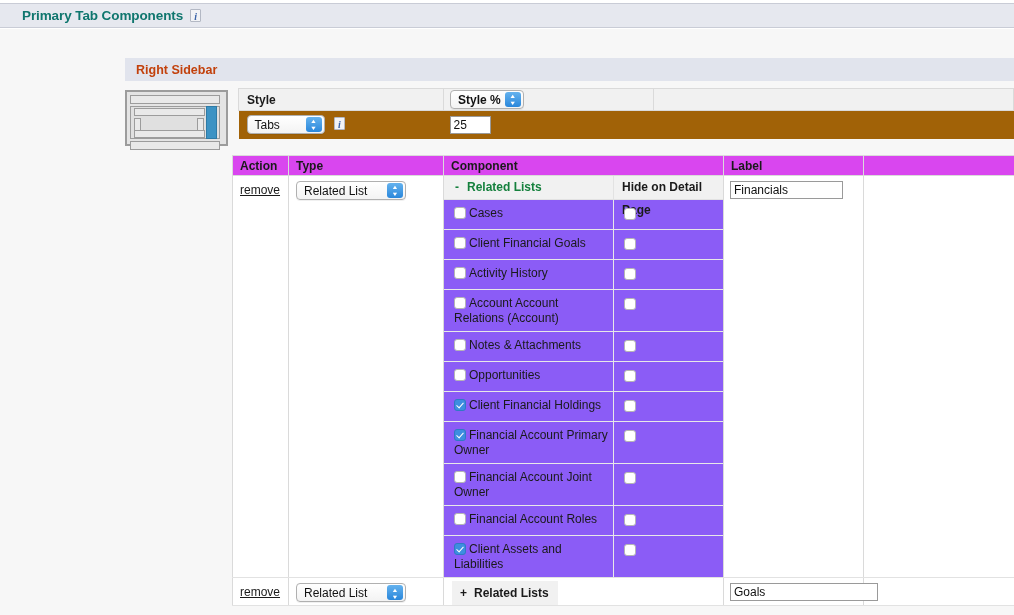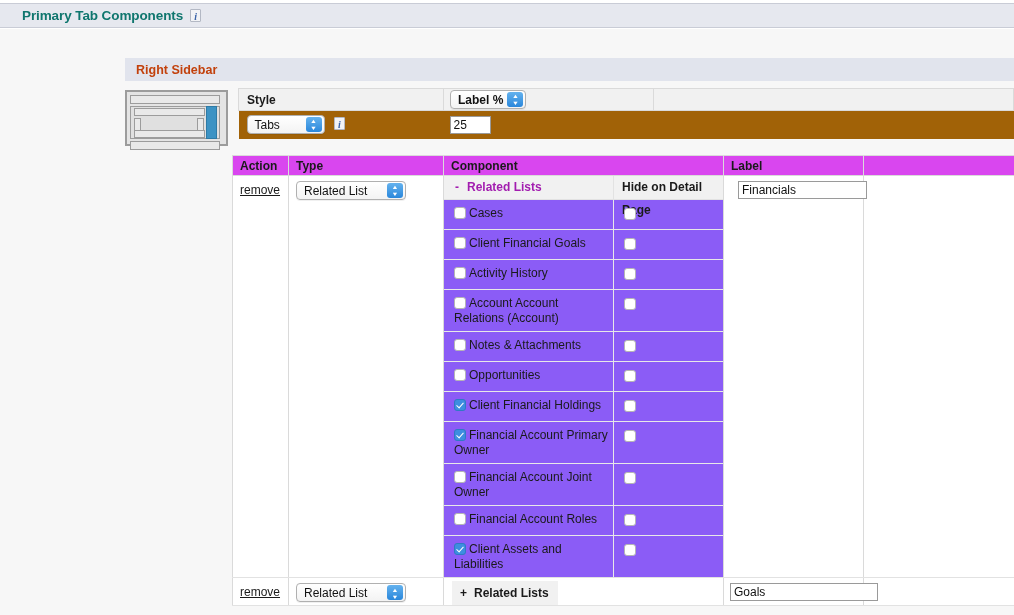--- a/index.html
+++ b/index.html
@@ -258,21 +258,21 @@
     display: flex;
     border-bottom: 1px solid #e2e2e2;
     height: 23px;
     align-items: center;
     background: #f1f1f1;
   }
   .rl-head-title {
     width: 170px;
     font-size: 12px;
     font-weight: bold;
-    color: #a21caf;
+    color: #15803d;
     padding-left: 11px;
     box-sizing: border-box;
     height: 23px;
     line-height: 23px;
     border-right: 1px solid #e2e2e2;
   }
   .rl-head-title .minus { display:inline-block; width: 12px; }
   .rl-head-hide {
     font-size: 12px;
     font-weight: bold;
@@ -375,21 +375,21 @@
       <div class="thumb-bar thumb-bottom"></div>
     </div>
   </div>
 
   <table class="style-table">
     <tbody>
         <tr>
       <td class="style-head-cell" style="width:205px;">Style</td>
       <td class="style-head-cell plain" style="width:210px;padding-left:6px !important;">
         <span class="mac-select">
-          <span>Label %</span>
+          <span>Style %</span>
           <span class="arrows">
                 <span>▲</span>
                 <span>▼</span>
               </span>
         </span>
       </td>
       <td class="style-head-cell plain"></td>
     </tr>
     <tr>
       <td class="style-val-cell" style="border-bottom:none !important;">
@@ -546,21 +546,21 @@
             <div class="rl-name">
               <span class="cb checked"></span><span>Client Assets and Liabilities</span>
             </div>
             <div class="rl-hide">
               <span class="cb"></span>
             </div>
           </div>
         </div>
       </td>
       <td class="cell-label">
-        <input class="txt-input" style="width: 129px; margin-left: 8px;" value="Financials">
+        <input class="txt-input" style="width: 113px;" value="Financials">
       </td>
       <td class="cell-extra"></td>
     </tr>
 
     <tr>
       <td class="cell-action">
         <span class="remove-link">remove</span>
       </td>
       <td class="cell-type">
         <span class="mac-select" style="width:110px;">

